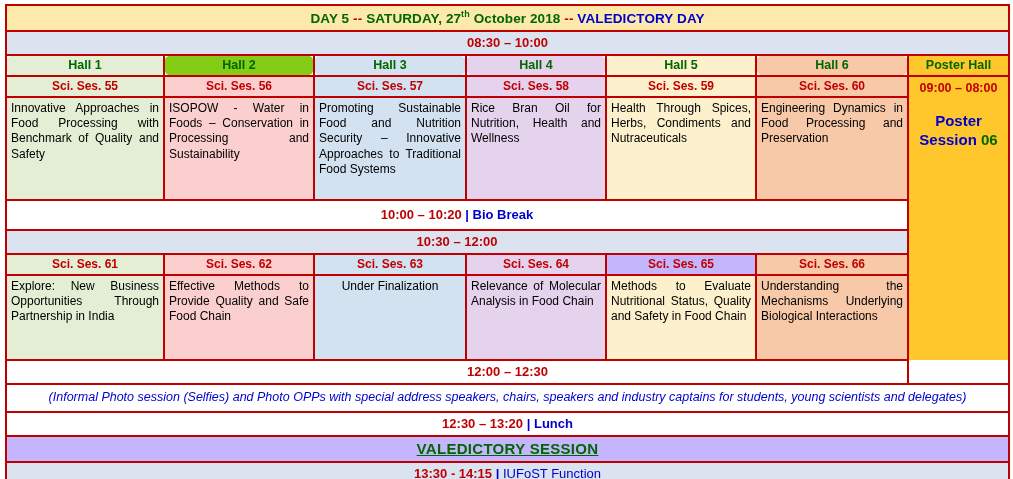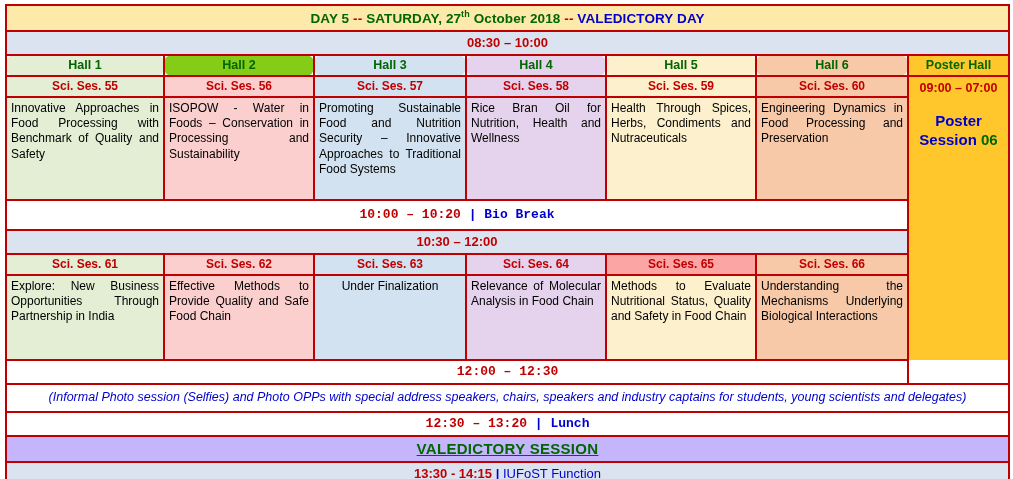--- a/index.html
+++ b/index.html
@@ -52,21 +52,20 @@
   }
 
   
   .whiteband {
     background: #ffffff;
     text-align: center;
     font-size: 13px;
     font-weight: bold;
     color: #c00000;
     padding: 6px 0 7px 0 !important;
-    font-family: Liberation Mono, monospace;
   }
 
   
   .hall-head {
     text-align: center;
     font-size: 12.5px;
     font-weight: bold;
     color: #006600;
     padding: 2px 0 3px 0 !important;
     border-radius: 8px;
@@ -194,21 +193,21 @@
   </tr>
 
   <tr>
     <td class="ses-head" style="background:#e4eed4">Sci. Ses. 55</td>
     <td class="ses-head" style="background:#fccfcf">Sci. Ses. 56</td>
     <td class="ses-head" style="background:#d3e2f0">Sci. Ses. 57</td>
     <td class="ses-head" style="background:#e5d3ee">Sci. Ses. 58</td>
     <td class="ses-head" style="background:#fdf0cc">Sci. Ses. 59</td>
     <td class="ses-head" style="background:#f7c9a8">Sci. Ses. 60</td>
     <td class="poster-cell" rowspan="7">
-      <div class="poster-time">09:00 – 07:00</div>
+      <div class="poster-time">09:00 – 08:00</div>
       <div class="poster-label">
         <span class="blue">Poster Session</span>
         <span class="green">06</span>
       </div>
     </td>
   </tr>
 
   <tr>
     <td class="ses-body" style="background:#e4eed4;height:94px">Innovative Approaches in Food Processing with Benchmark of Quality and Safety</td>
     <td class="ses-body" style="background:#fccfcf">ISOPOW - Water in Foods – Conservation in Processing and Sustainability</td>
@@ -228,21 +227,21 @@
 
   <tr>
     <td colspan="6" class="timeband">10:30 – 12:00</td>
   </tr>
 
   <tr>
     <td class="ses-head" style="background:#e4eed4">Sci. Ses. 61</td>
     <td class="ses-head" style="background:#fccfcf">Sci. Ses. 62</td>
     <td class="ses-head" style="background:#d3e2f0">Sci. Ses. 63</td>
     <td class="ses-head" style="background:#e5d3ee">Sci. Ses. 64</td>
-    <td class="ses-head" style="background:#fca5a5">Sci. Ses. 65</td>
+    <td class="ses-head" style="background:#c4b5fd">Sci. Ses. 65</td>
     <td class="ses-head" style="background:#f7c9a8">Sci. Ses. 66</td>
   </tr>
 
   <tr>
     <td class="ses-body" style="background:#e4eed4;height:76px">Explore: New Business Opportunities Through Partnership in India</td>
     <td class="ses-body" style="background:#fccfcf">Effective Methods to Provide Quality and Safe Food Chain</td>
     <td class="ses-body nojust" style="background:#d3e2f0">Under Finalization</td>
     <td class="ses-body" style="background:#e5d3ee">Relevance of Molecular Analysis in Food Chain</td>
     <td class="ses-body" style="background:#fdf0cc">Methods to Evaluate Nutritional Status, Quality and Safety in Food Chain</td>
     <td class="ses-body" style="background:#f7c9a8">Understanding the Mechanisms Underlying Biological Interactions</td>

